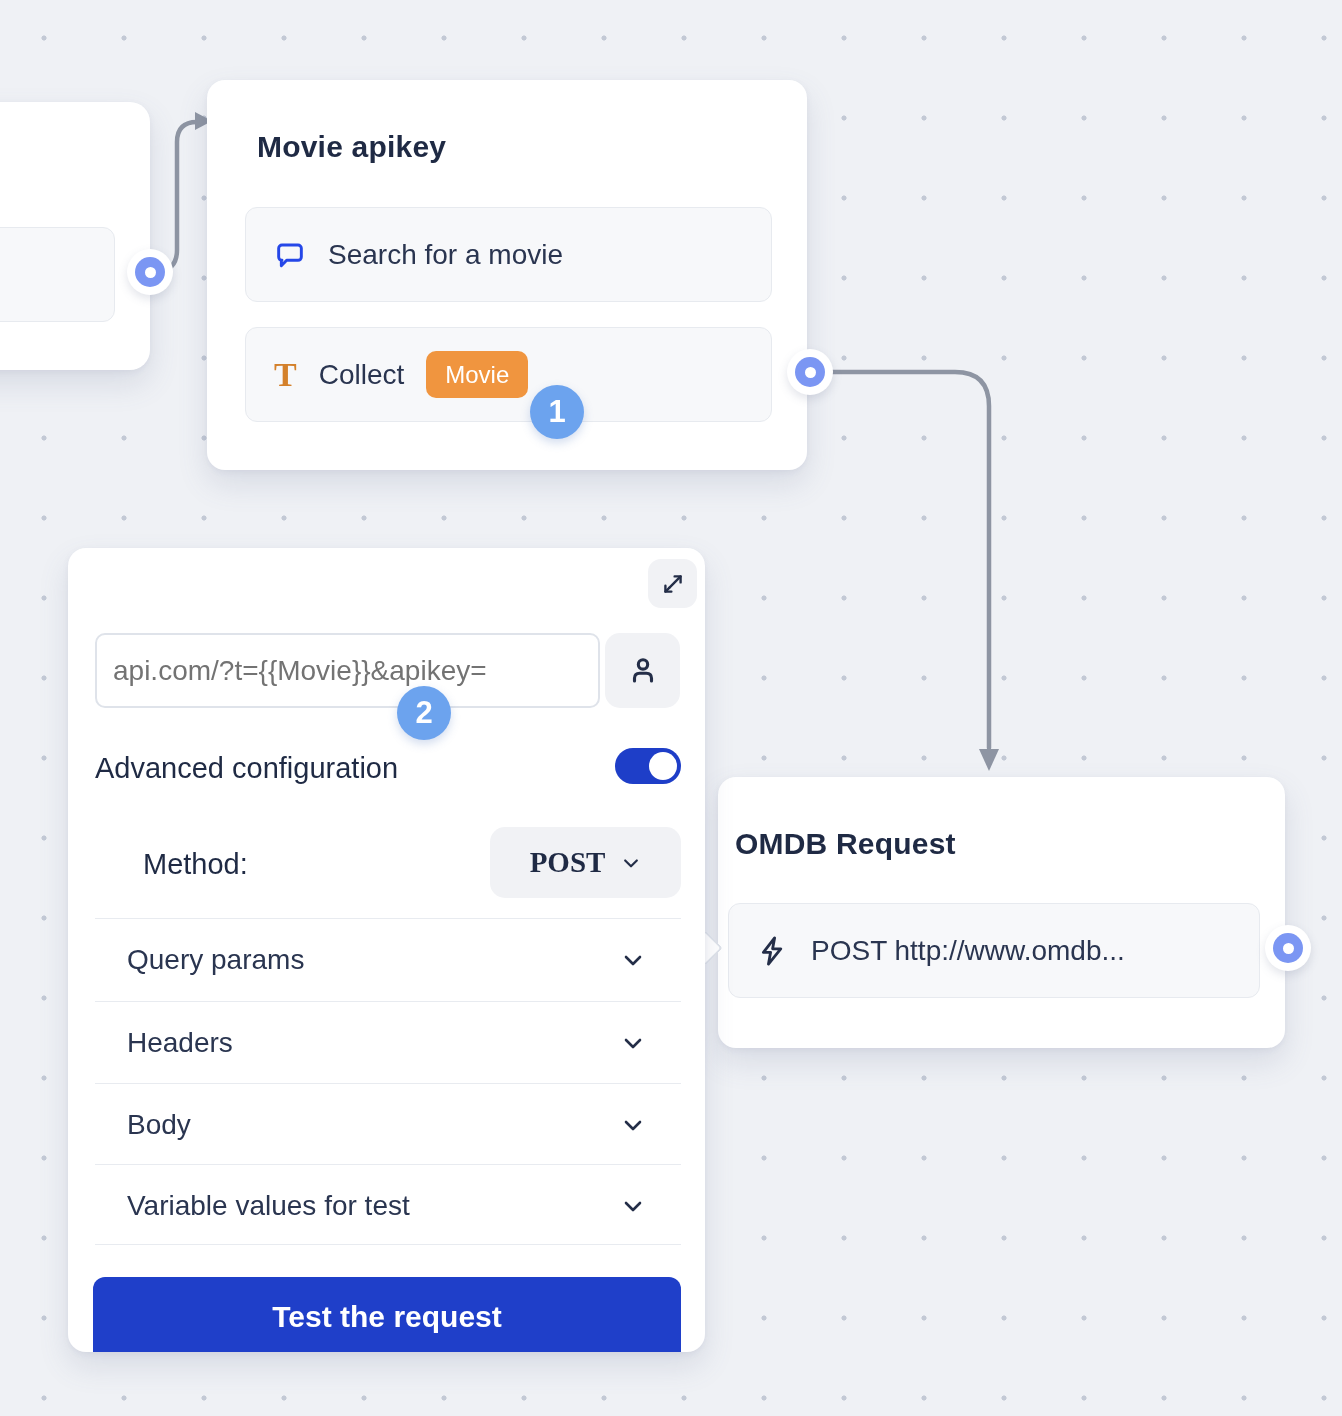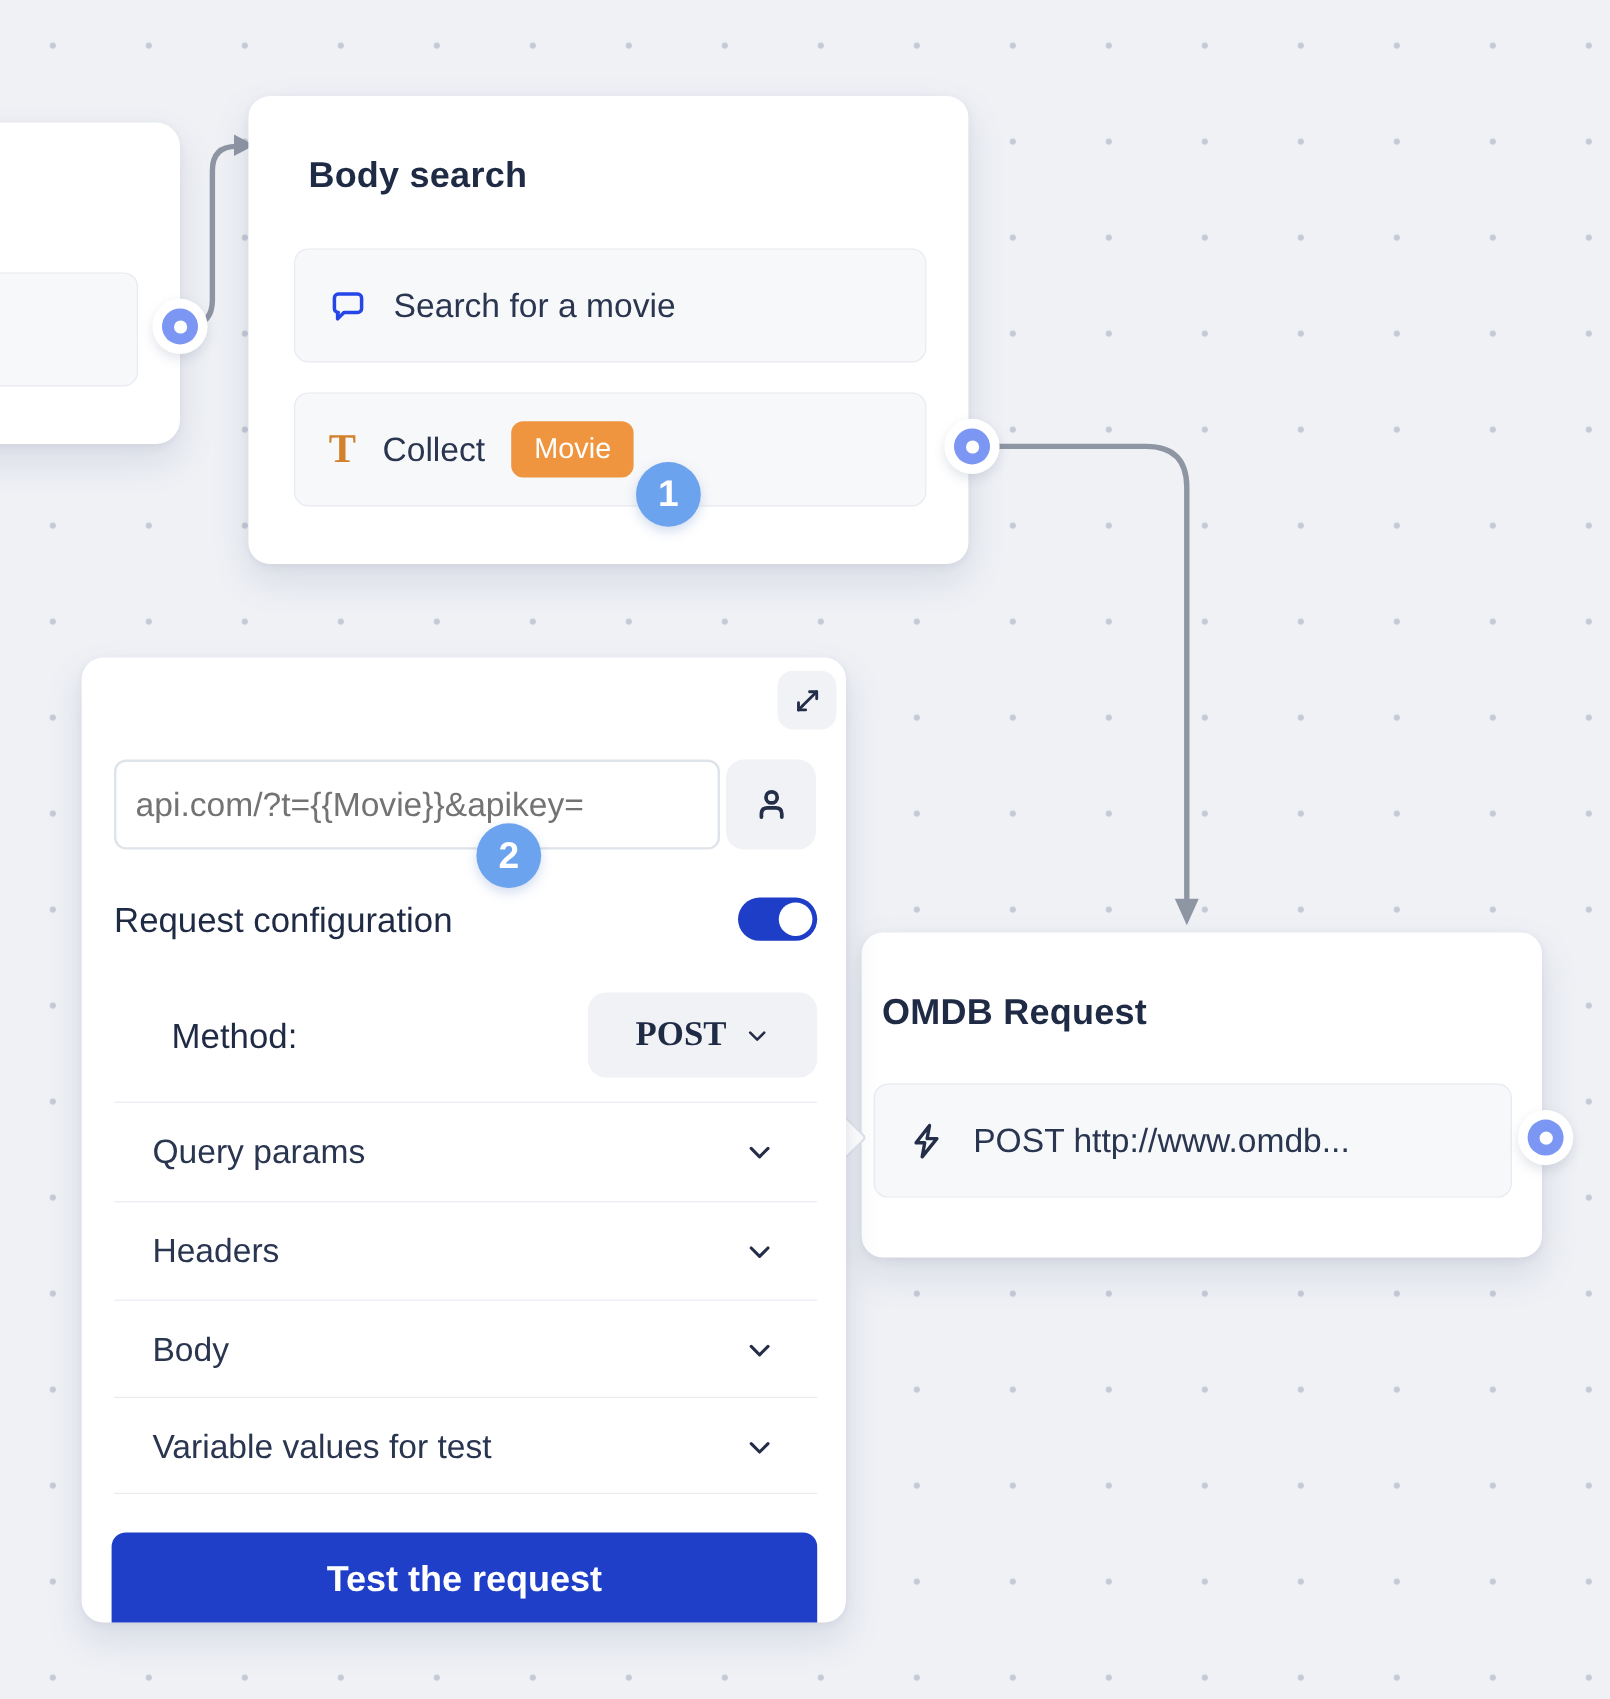--- a/index.html
+++ b/index.html
@@ -135,21 +135,21 @@
   <div class="card" id="node-partial">
     <div class="node-row"></div>
   </div>
   <div class="port" style="left:127px; top:249px;">
     <div class="port-ring">
         <div class="port-hole"></div>
       </div>
   </div>
 
   <div class="card" id="node-movie">
-    <div class="node-title">Body search</div>
+    <div class="node-title">Movie apikey</div>
 
     <div class="node-row row-1">
       <svg class="ico" width="32" height="32" viewBox="0 0 24 24">
         <path d="M6 4.5 H18 A2.5 2.5 0 0 1 20.5 7 V13.5 A2.5 2.5 0 0 1 18 16 H9.5 L5.5 20 V16 H6 A2.5 2.5 0 0 1 3.5 13.5 V7 A2.5 2.5 0 0 1 6 4.5 Z" fill="none" stroke="#2547e8" stroke-width="2.2" stroke-linejoin="round"></path>
       </svg>
       <span>Search for a movie</span>
     </div>
 
     <div class="node-row row-2">
       <span class="t-icon">T</span>
@@ -201,21 +201,21 @@
 
     <div class="icon-btn" id="person-btn">
       <svg class="ico" width="34" height="34" viewBox="0 0 24 24">
         <g fill="none" stroke="#242e48" stroke-width="2.2" stroke-linecap="round">
           <circle cx="12" cy="7.4" r="3.3"></circle>
           <path d="M6 19 V17.2 Q6 13.6 9.6 13.6 H14.4 Q18 13.6 18 17.2 V19"></path>
         </g>
       </svg>
     </div>
 
-    <div class="label-lg" id="adv-label">Request configuration</div>
+    <div class="label-lg" id="adv-label">Advanced configuration</div>
     <div class="toggle">
       <div class="knob"></div>
     </div>
 
     <div class="label-lg" id="method-label">Method:</div>
     <div class="icon-btn method-btn">
       <span>POST</span>
       <svg class="ico" width="20" height="20" viewBox="0 0 24 24">
         <polyline points="5,9 12,16 19,9" fill="none" stroke="#242e48" stroke-width="2.6" stroke-linecap="round" stroke-linejoin="round"></polyline>
       </svg>

